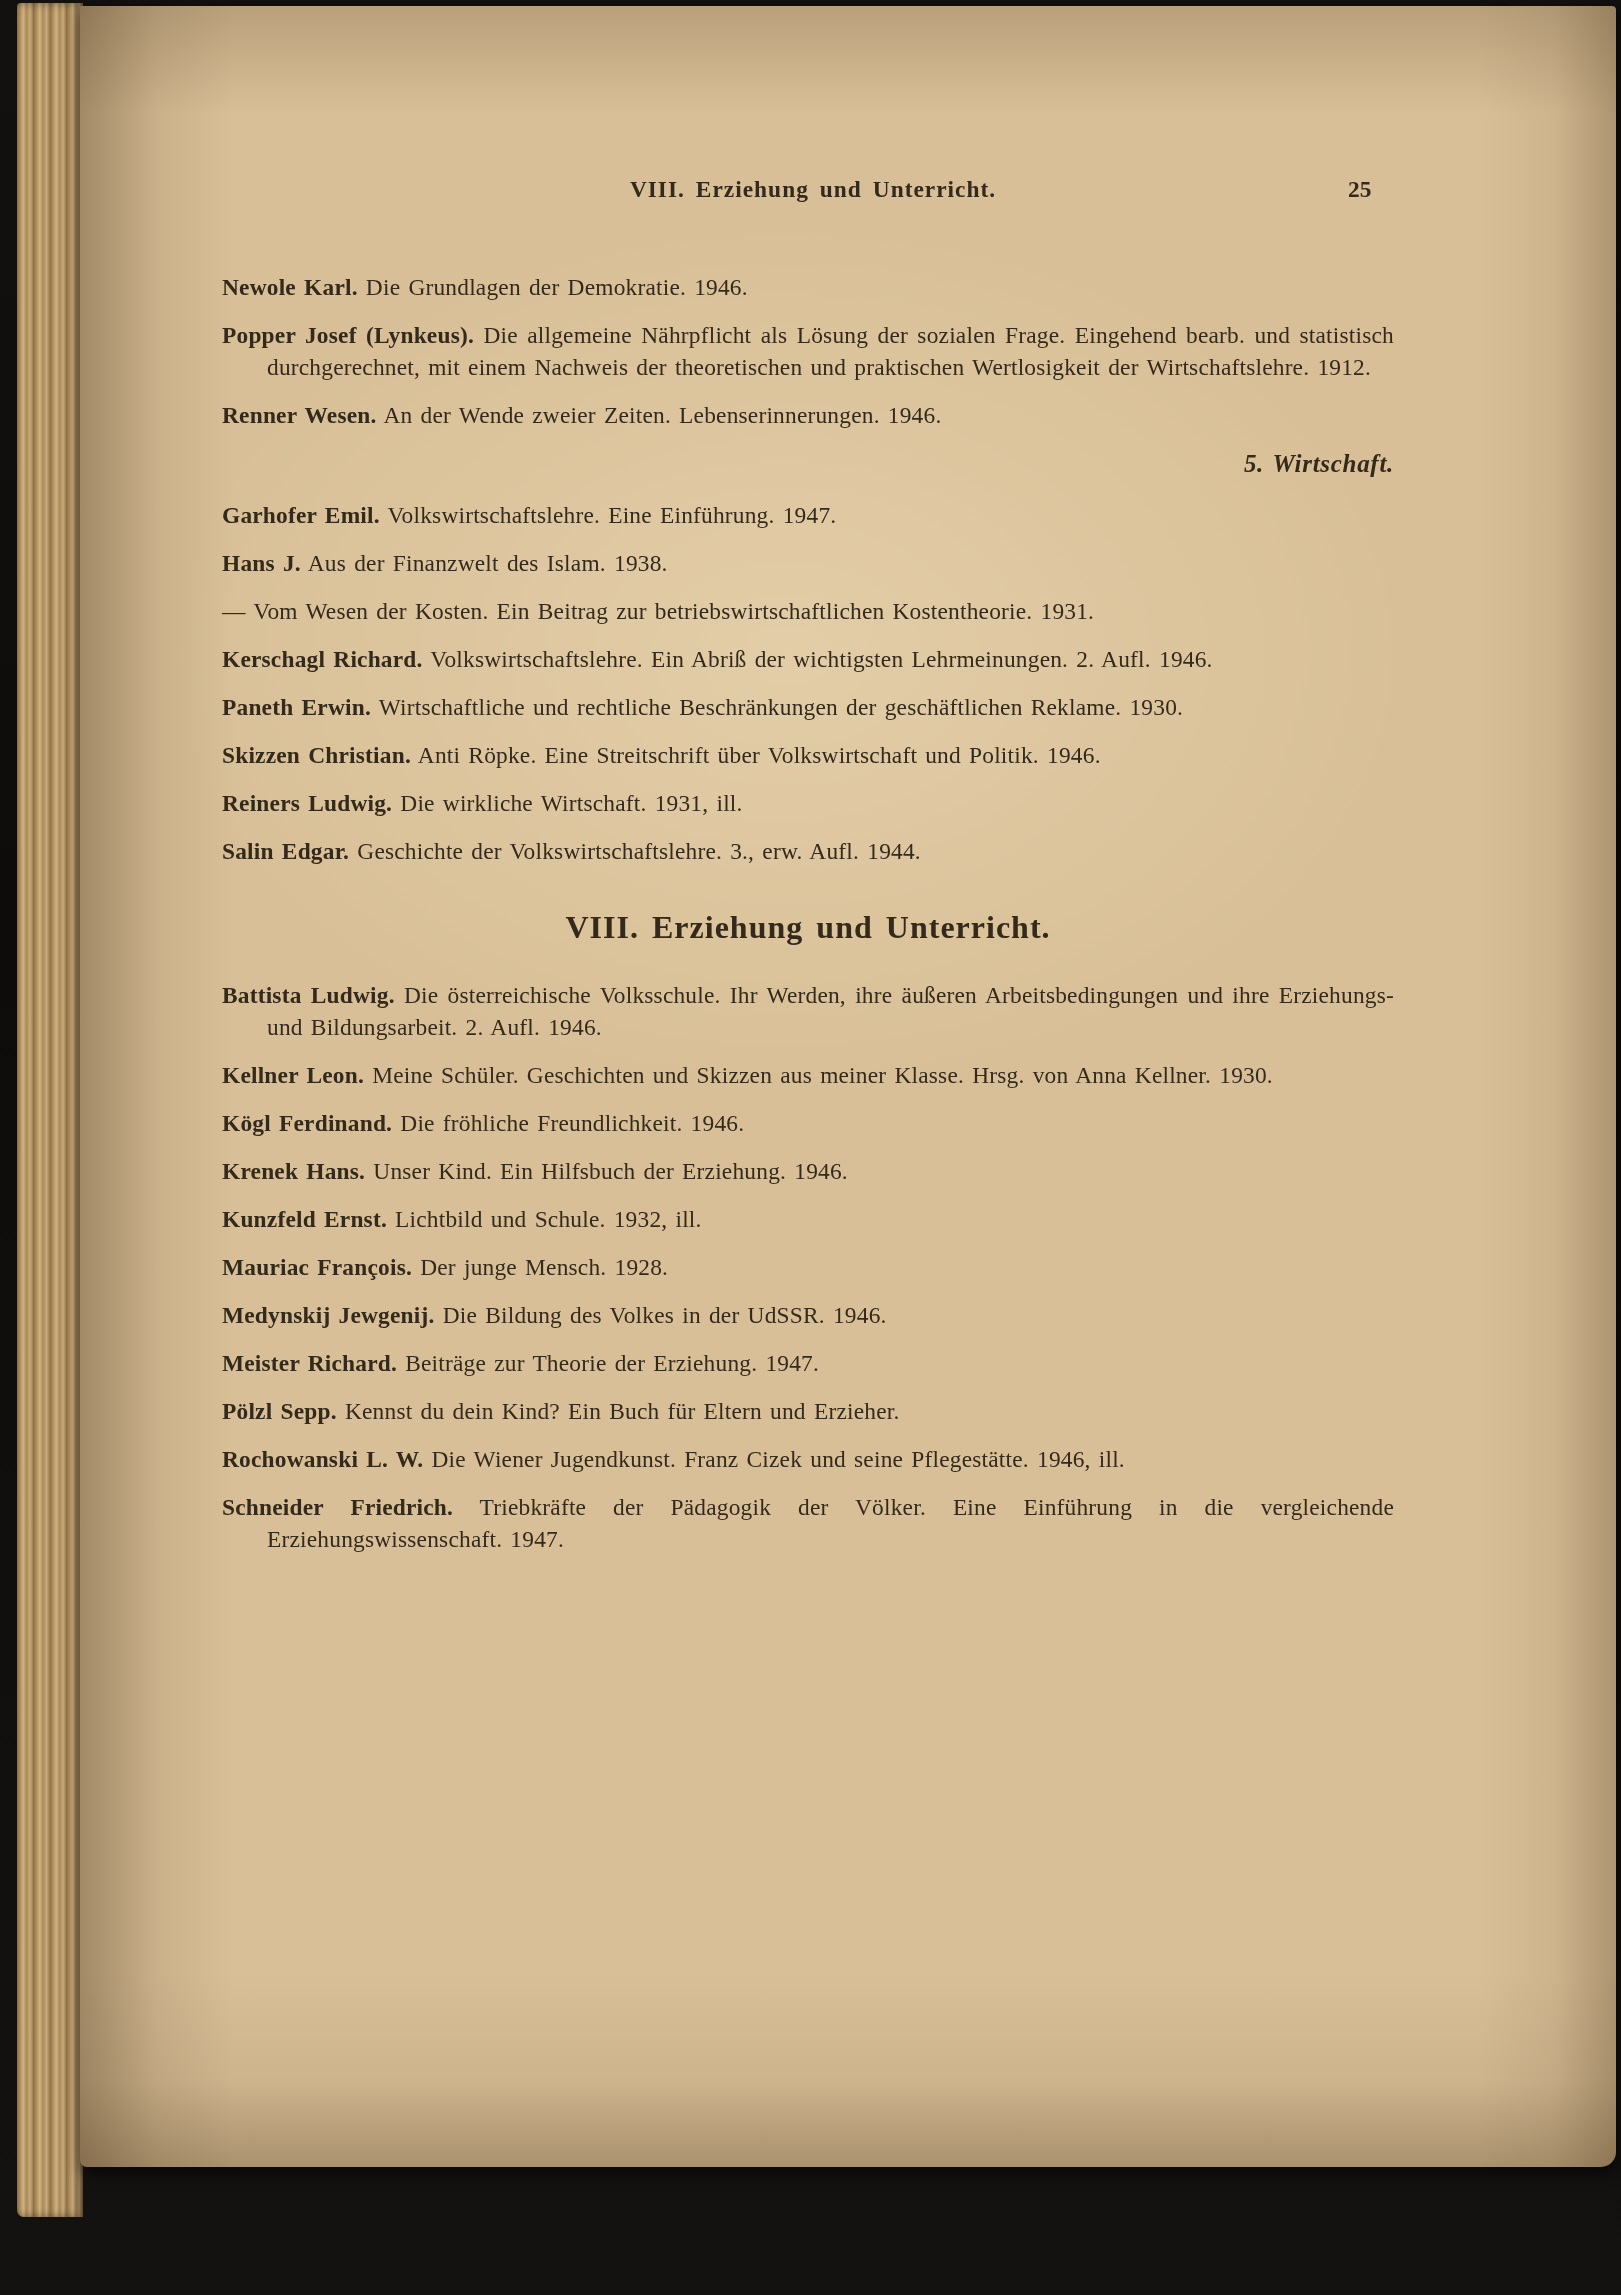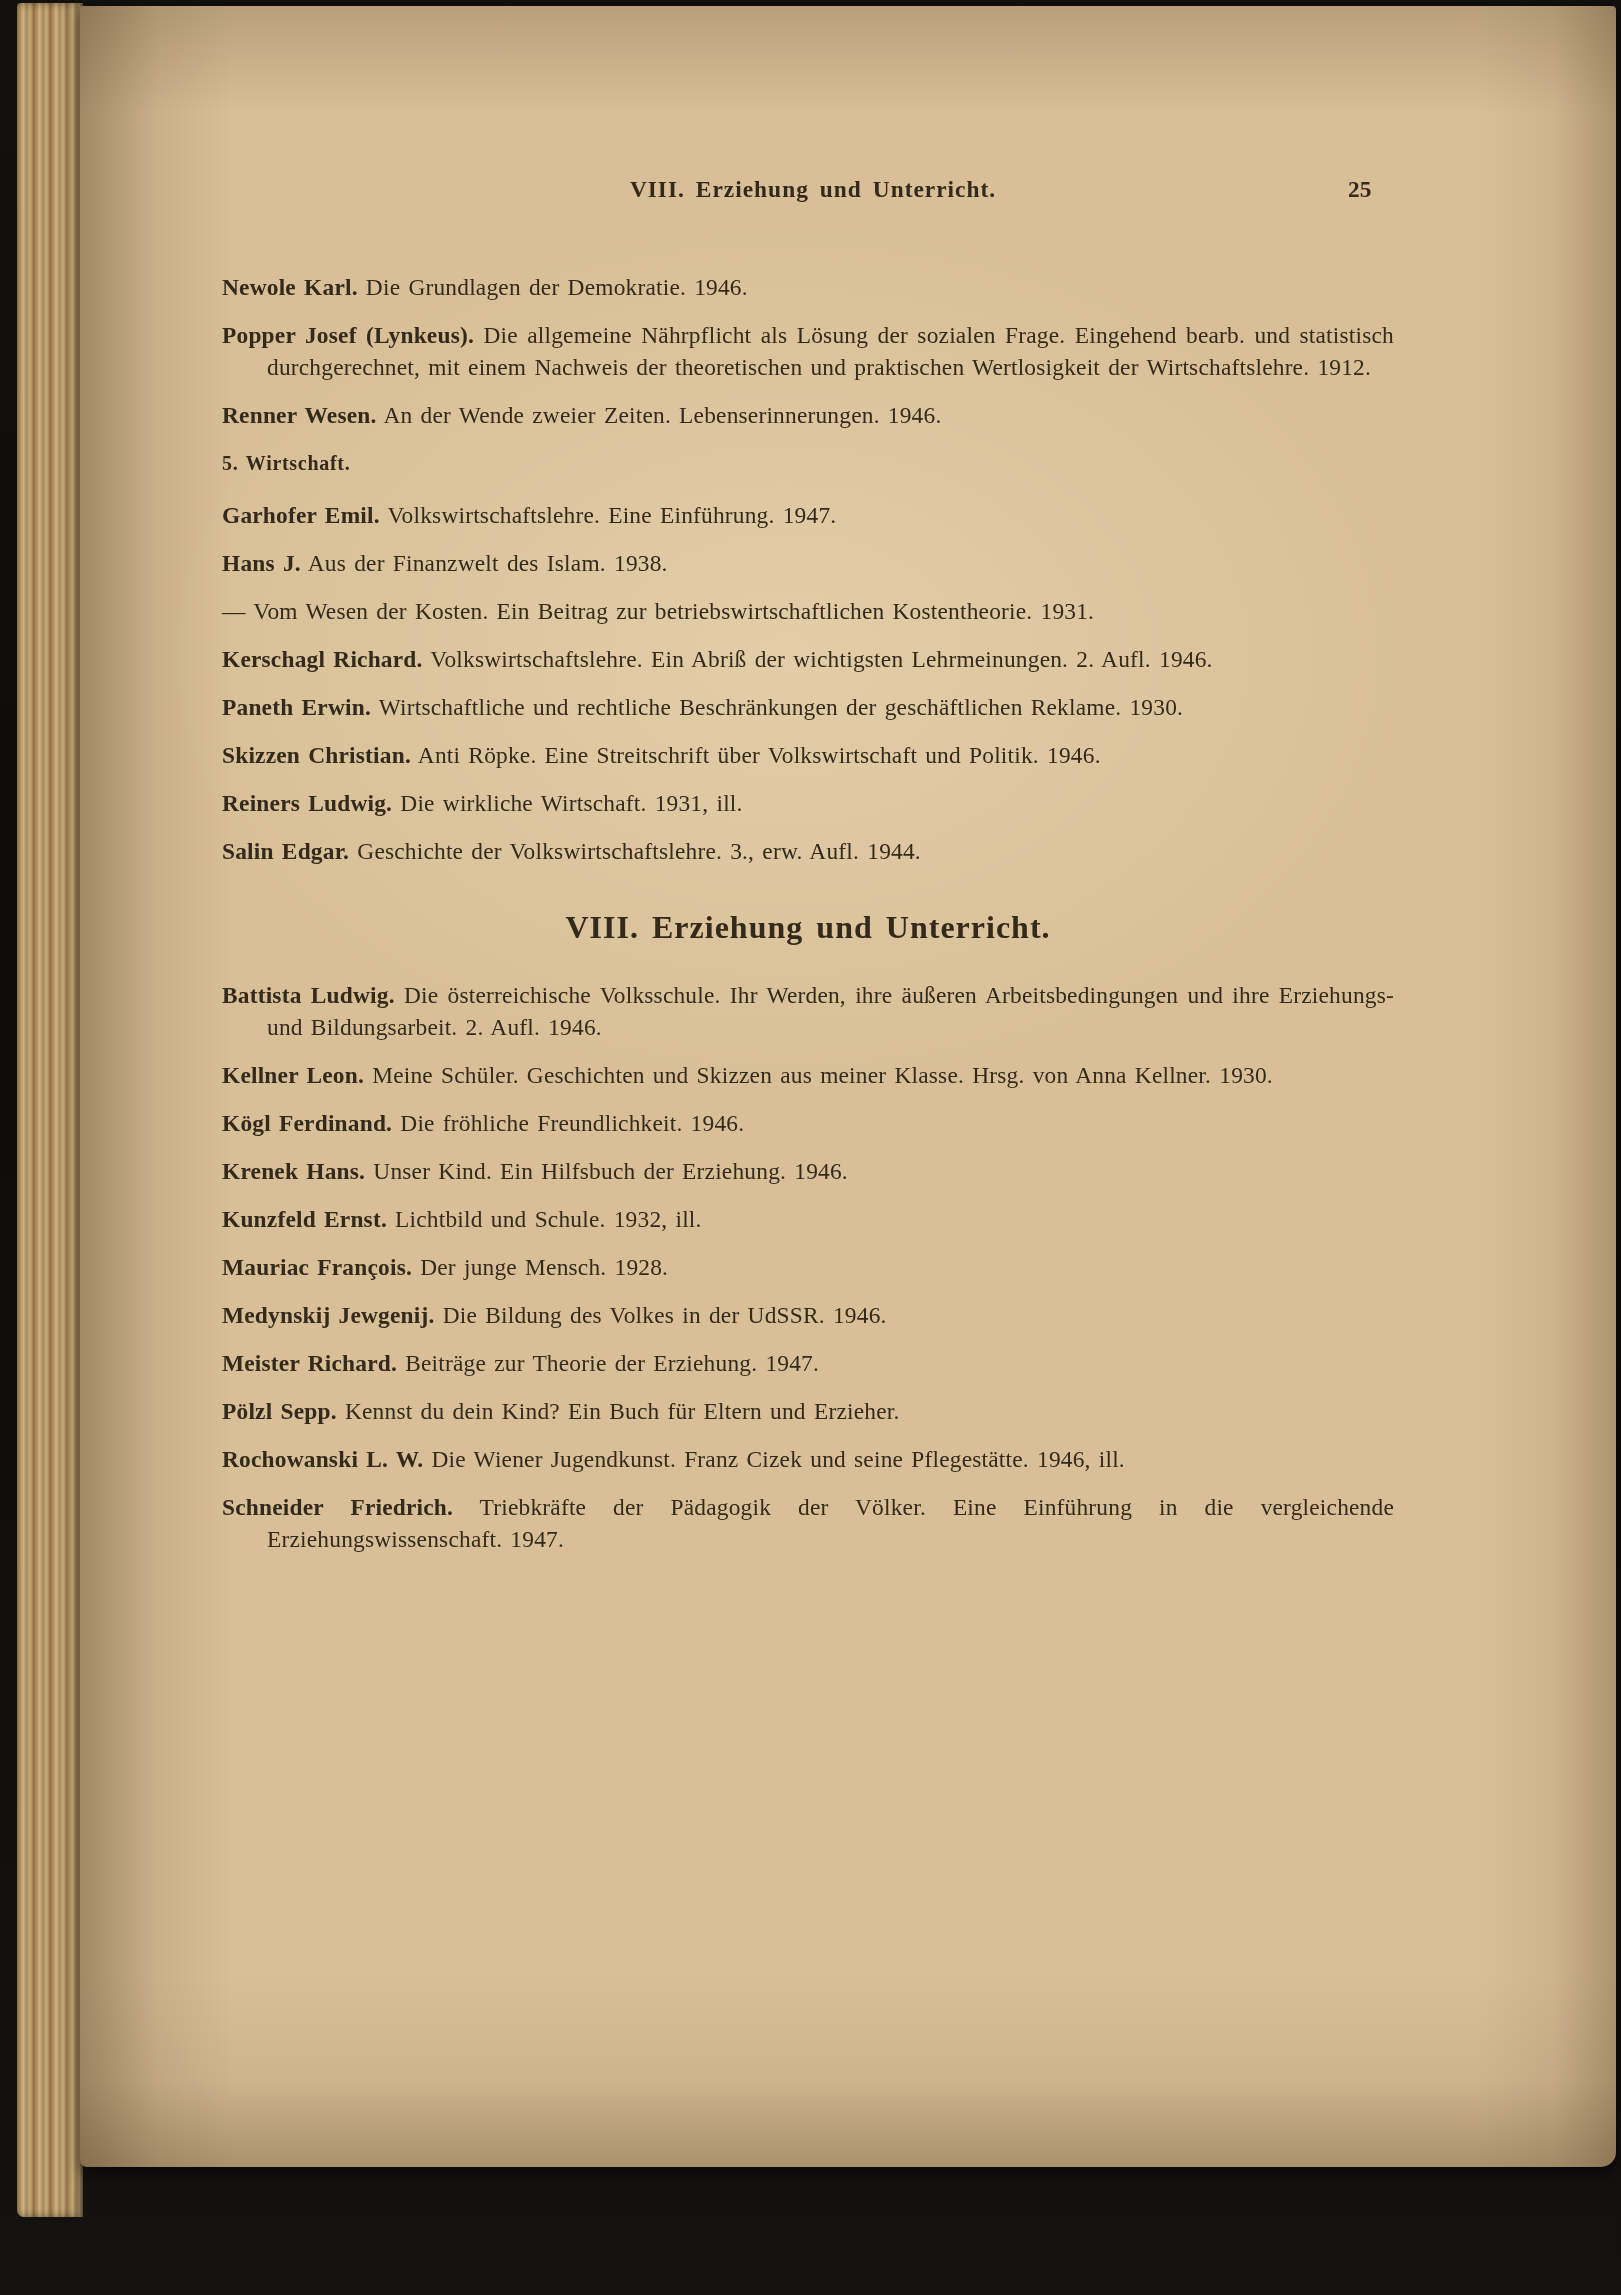--- a/index.html
+++ b/index.html
@@ -86,27 +86,28 @@
   }
 
   .entry {
     margin: 0 0 16px 0;
     padding-left: 45px;
     text-indent: -45px;
   }
   .entry-name { font-weight: bold; }
 
   .subheading {
-    font-size: 20px;
+    font-size: 25px;
     font-weight: bold;
-    text-align: left;
+    text-align: right;
     text-indent: 0;
     letter-spacing: 0.7px;
     margin: 8.2px 0 19px 0;
     line-height: 33px;
+    font-style: italic;
   }
   .heading {
     font-size: 32px;
     font-weight: bold;
     text-align: center;
     text-indent: 0;
     letter-spacing: 1px;
     word-spacing: 4.1px;
     margin: 40px 0 32px 0;
     line-height: 40px;

